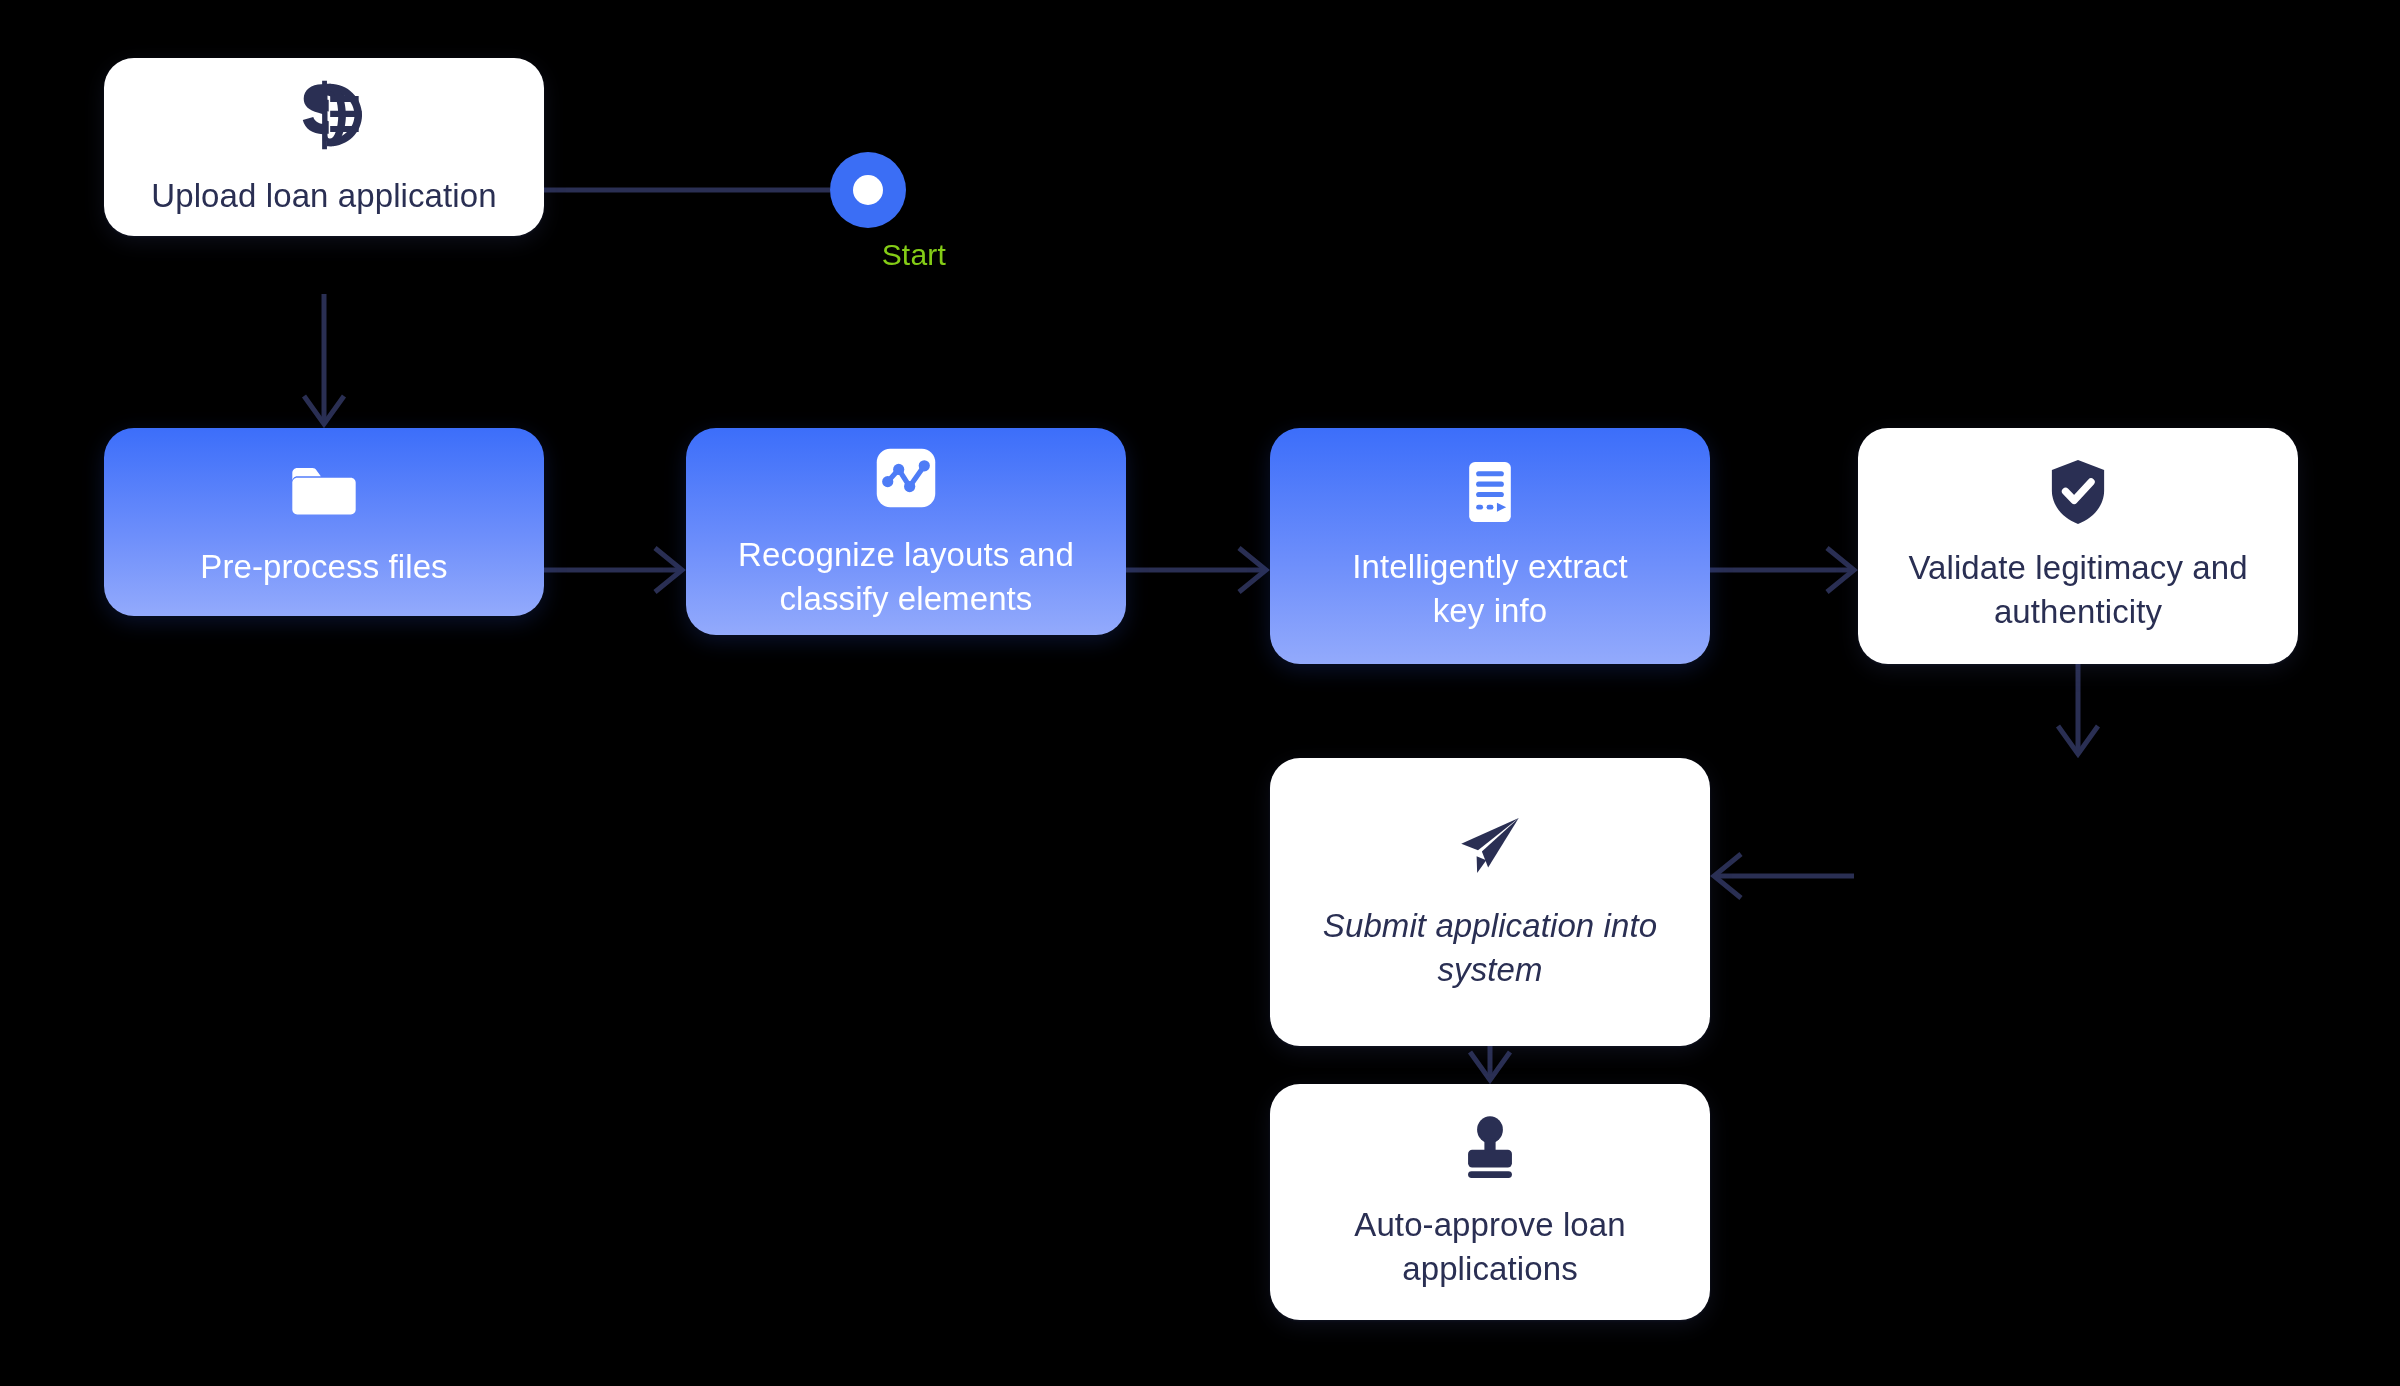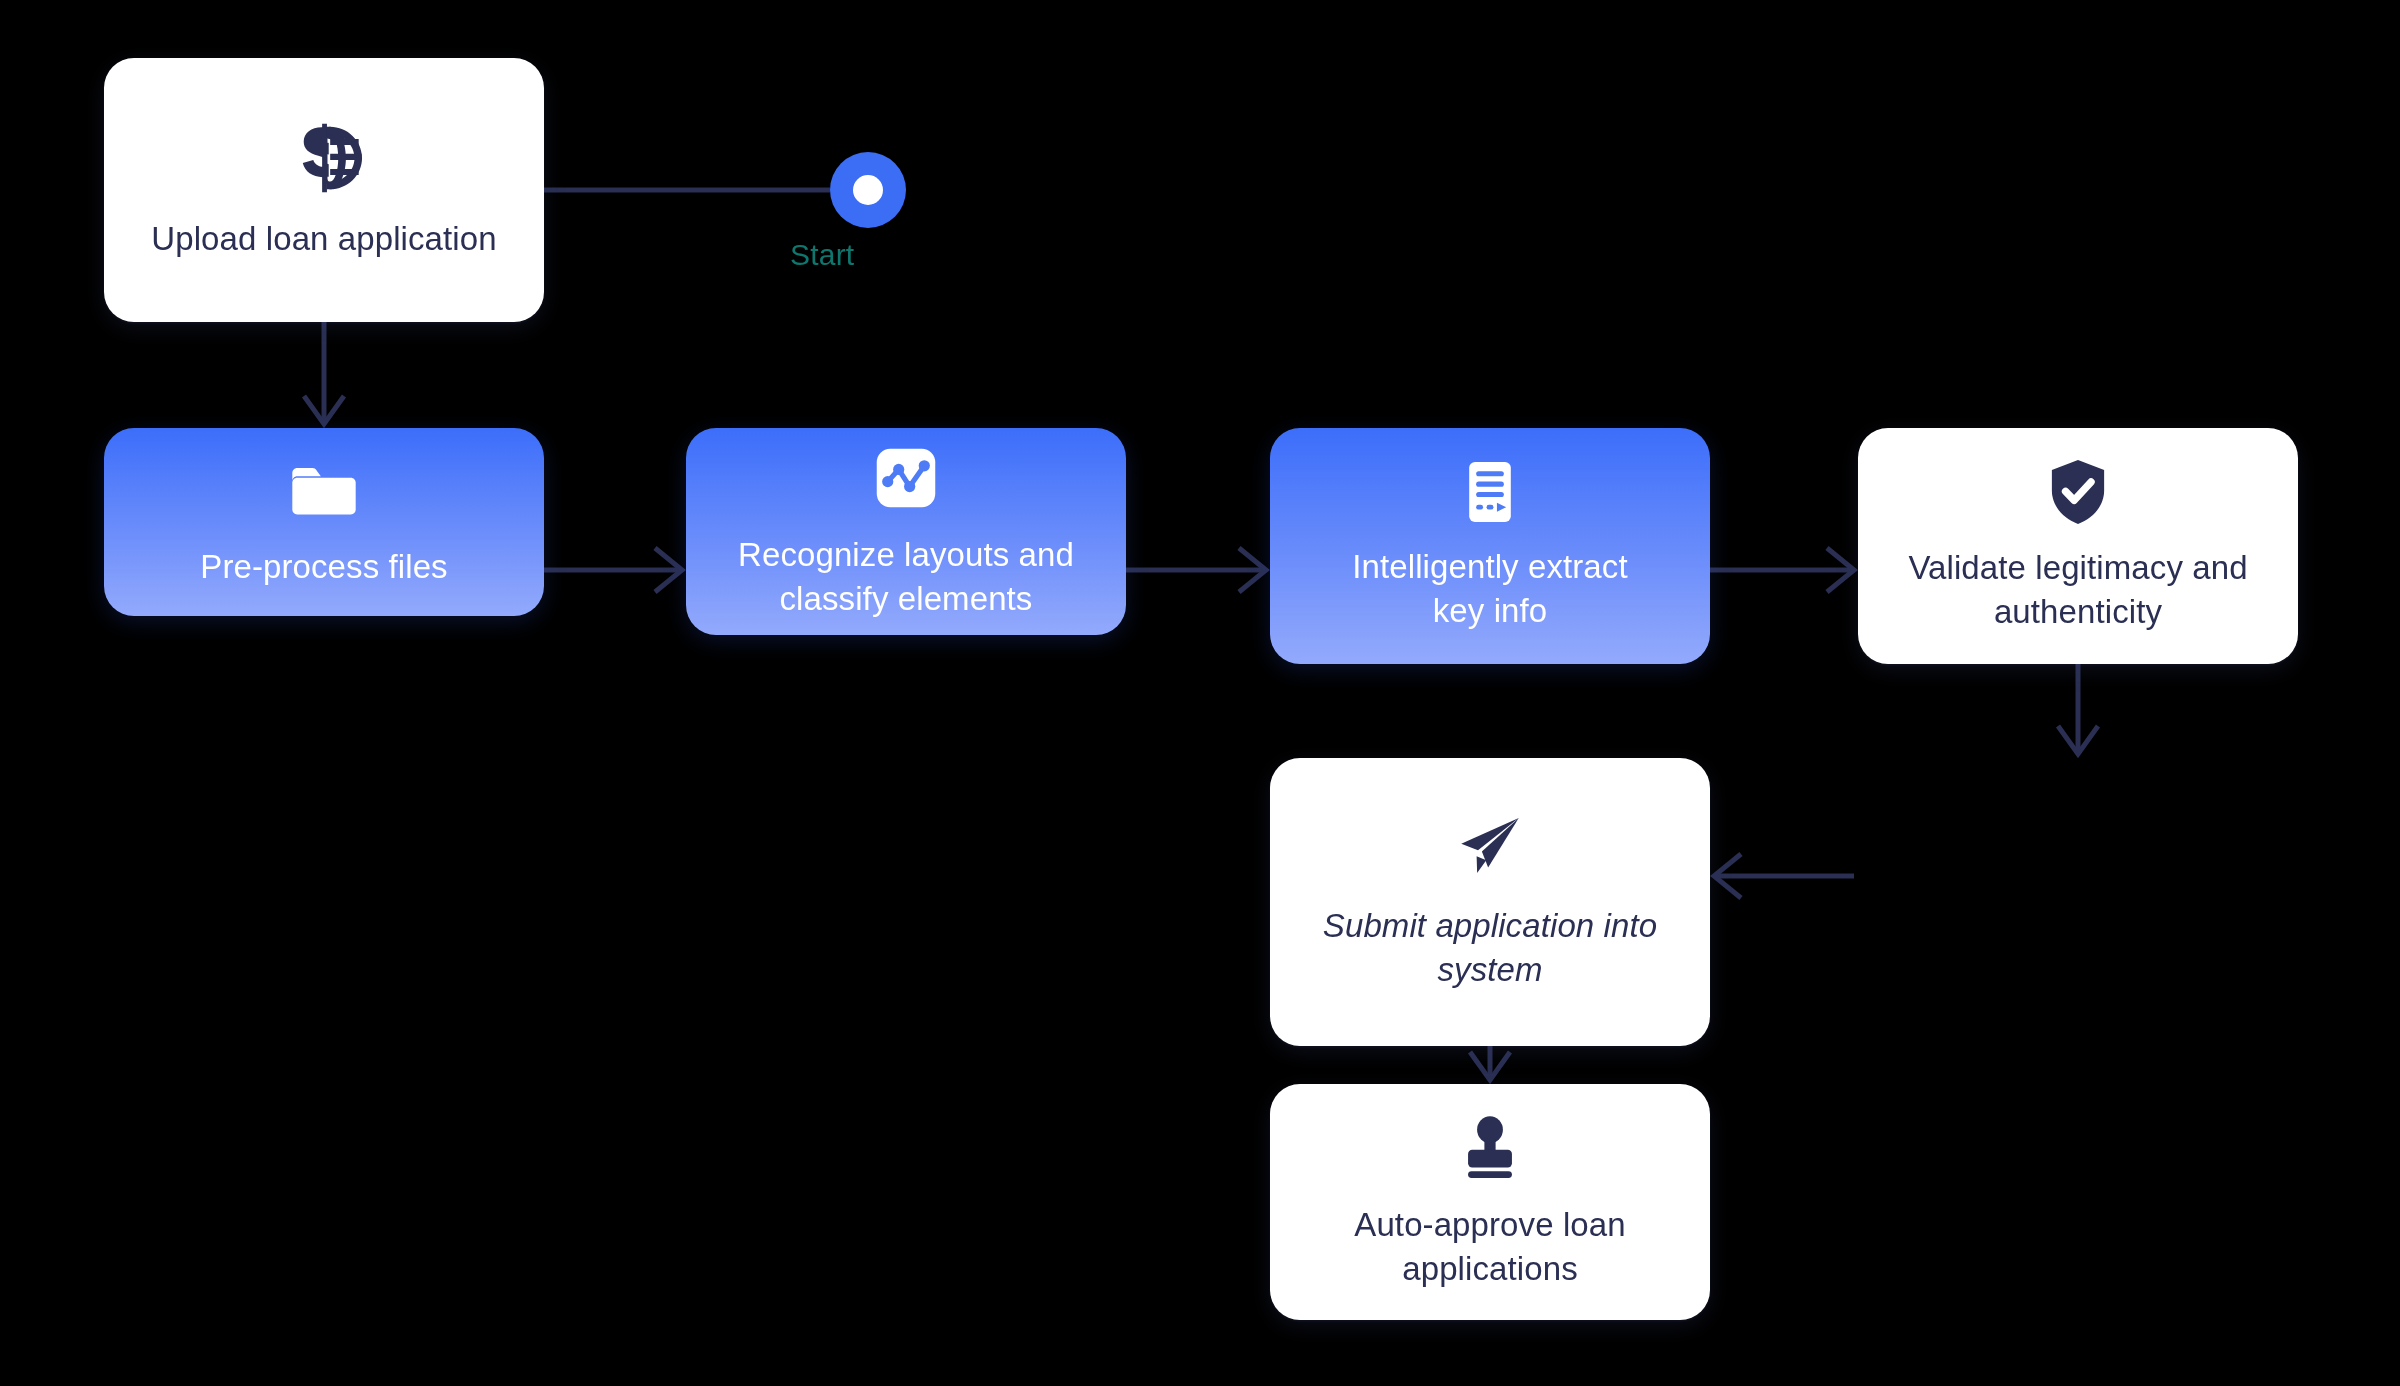--- a/index.html
+++ b/index.html
@@ -61,21 +61,21 @@
   }
   .node-label {
     font-size: 33px;
     line-height: 1.32;
     letter-spacing: 0.1px;
     font-weight: 400;
     white-space: pre-line;
   }
 
   
-  #node-upload      { left: 104px;  top: 58px;  width: 440px; height: 264px; }
+  #node-upload      { left: 104px;  top: 58px;  width: 440px; height: 178px; }
   #node-preprocess  { left: 104px;  top: 428px; width: 440px; height: 188px; }
   #node-recognize   { left: 686px;  top: 428px; width: 440px; height: 207px; }
   #node-extract     { left: 1270px; top: 428px; width: 440px; height: 236px; }
   #node-validate    { left: 1858px; top: 428px; width: 440px; height: 236px; }
 
   
   #node-assess      { left: 1858px; top: 758px; width: 440px; height: 236px; }
   #node-submit      { left: 1270px; top: 758px; width: 440px; height: 288px; font-style: italic; }
   #node-approve     { left: 1270px; top: 1084px; width: 440px; height: 236px; }
 
@@ -100,23 +100,23 @@
     width: 30px;
     height: 30px;
     border-radius: 50%;
     background: #ffffff;
   }
   #start-label {
     position: absolute;
     left: 790px;
     top: 238px;
     width: 156px;
-    text-align: left;
+    text-align: right;
     font-size: 30px;
-    color: #0f766e;
+    color: #84cc16;
     letter-spacing: 0.2px;
   }
 </style>
 </head>
 <body>
 
 <div id="canvas">
 
   <svg id="edges" viewBox="0 0 2400 1386" width="2400" height="1386">
     <g fill="none" stroke="#2a2f53" stroke-width="5" stroke-linecap="butt" stroke-linejoin="miter">

